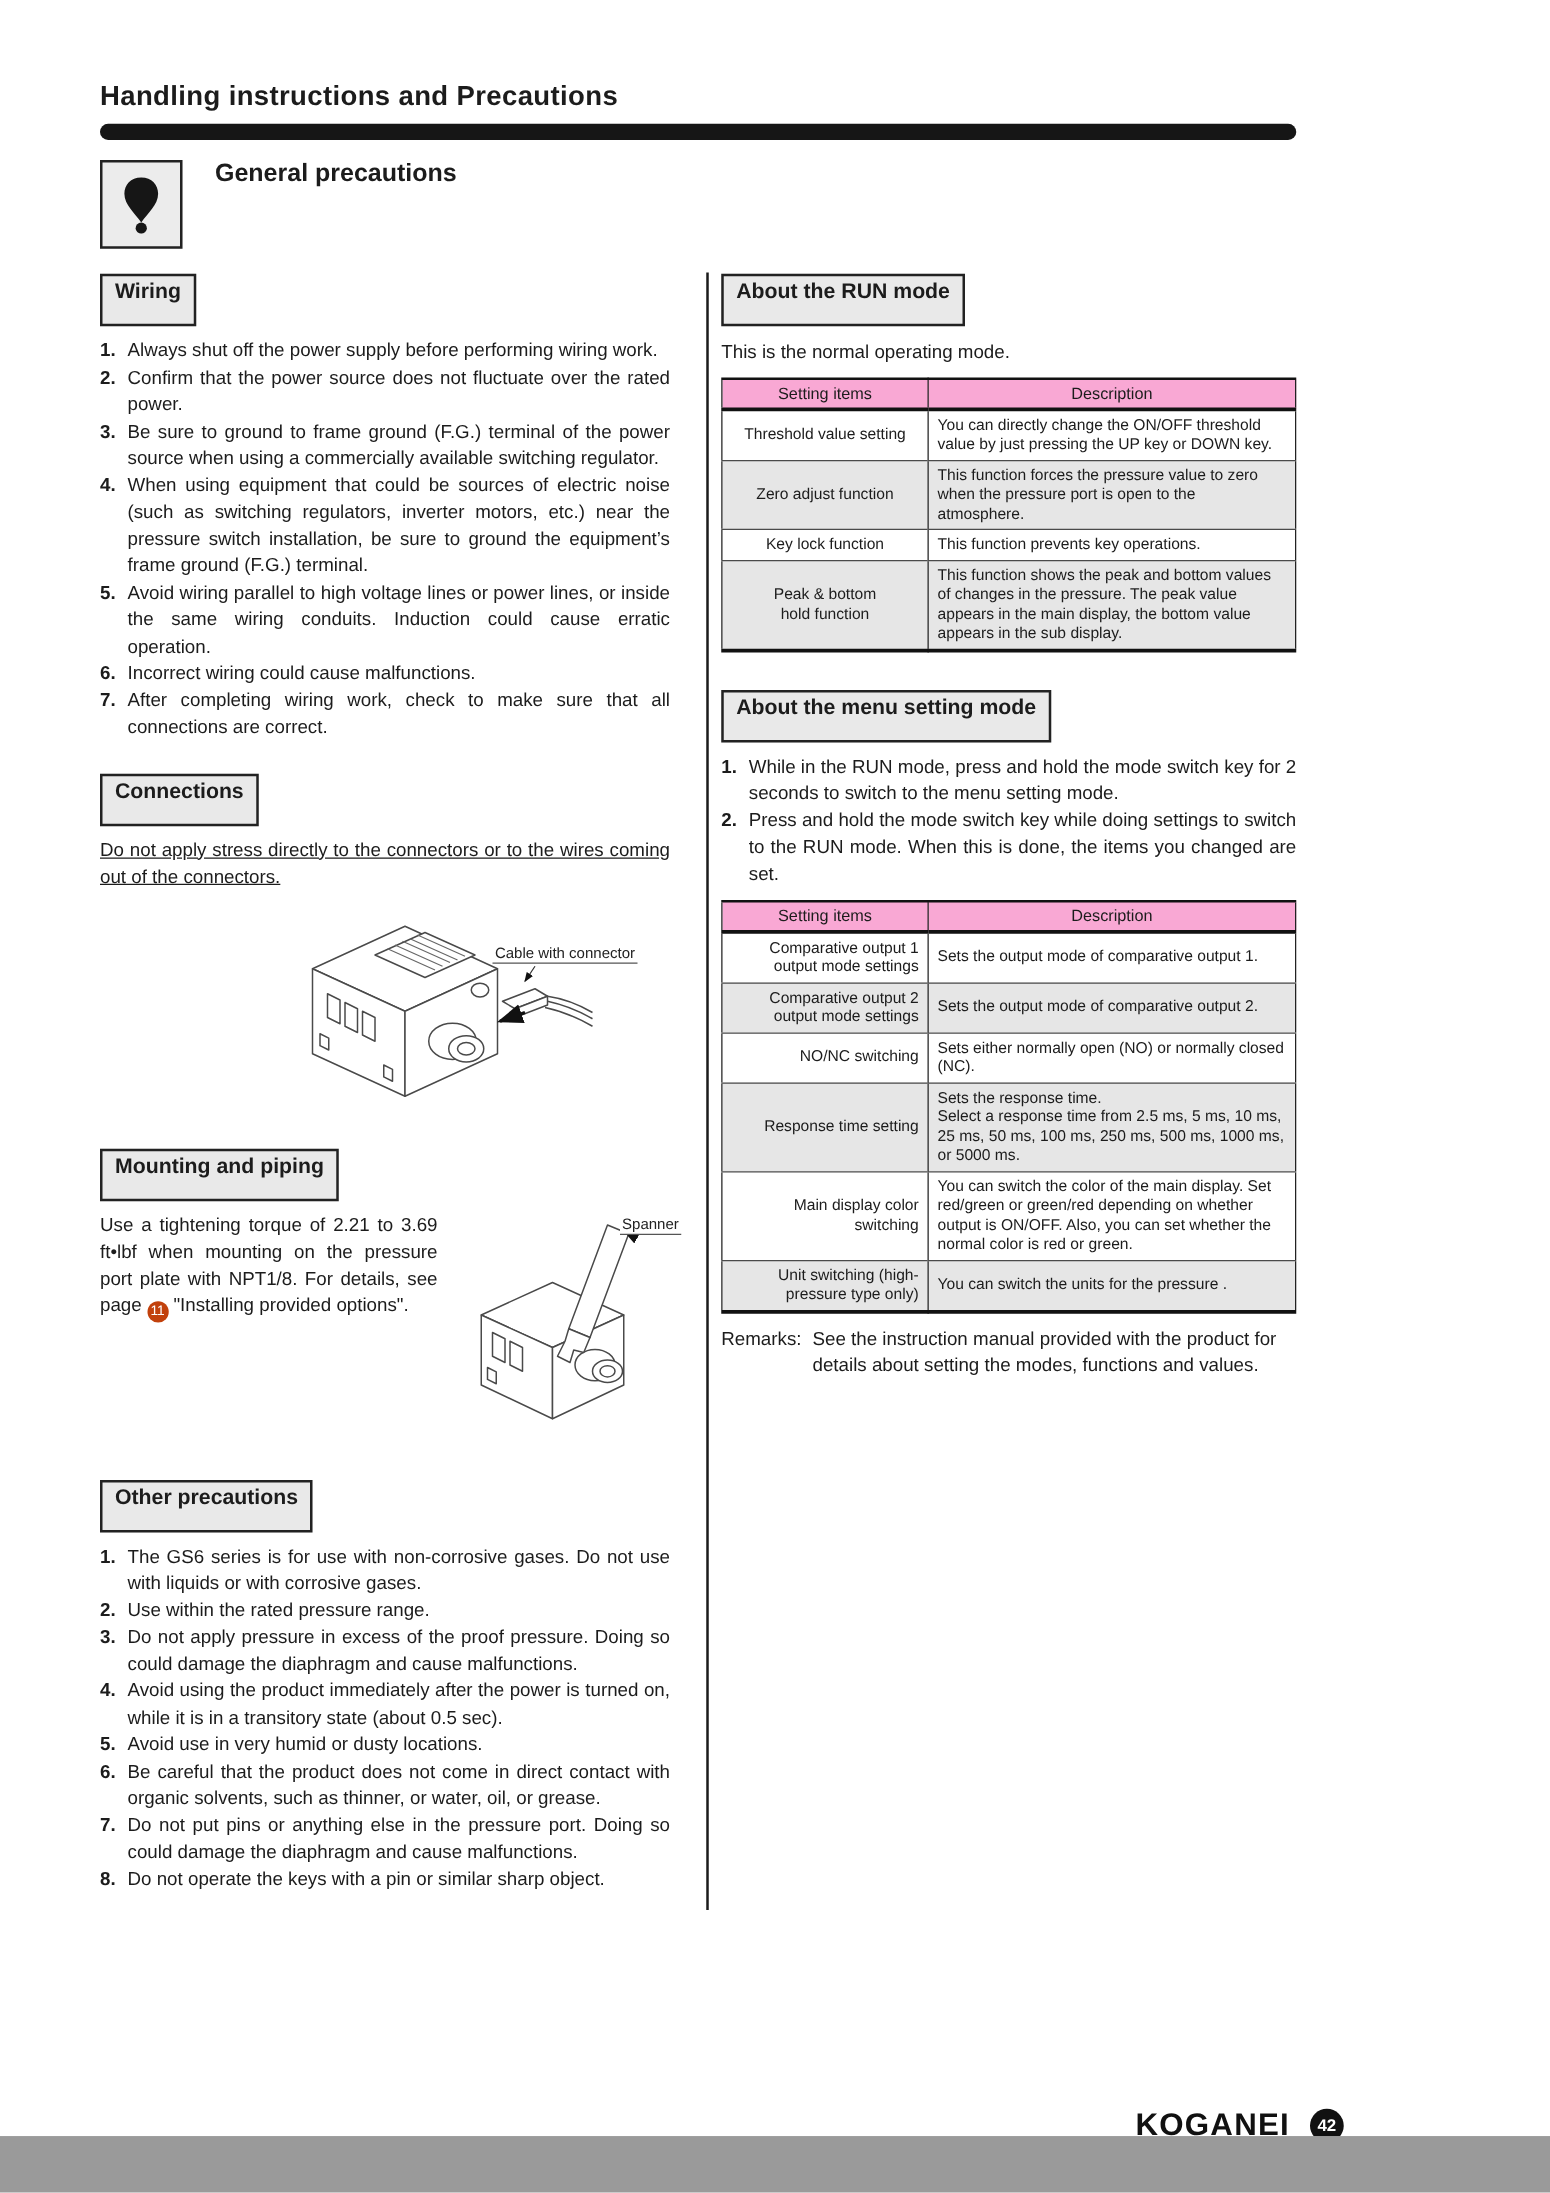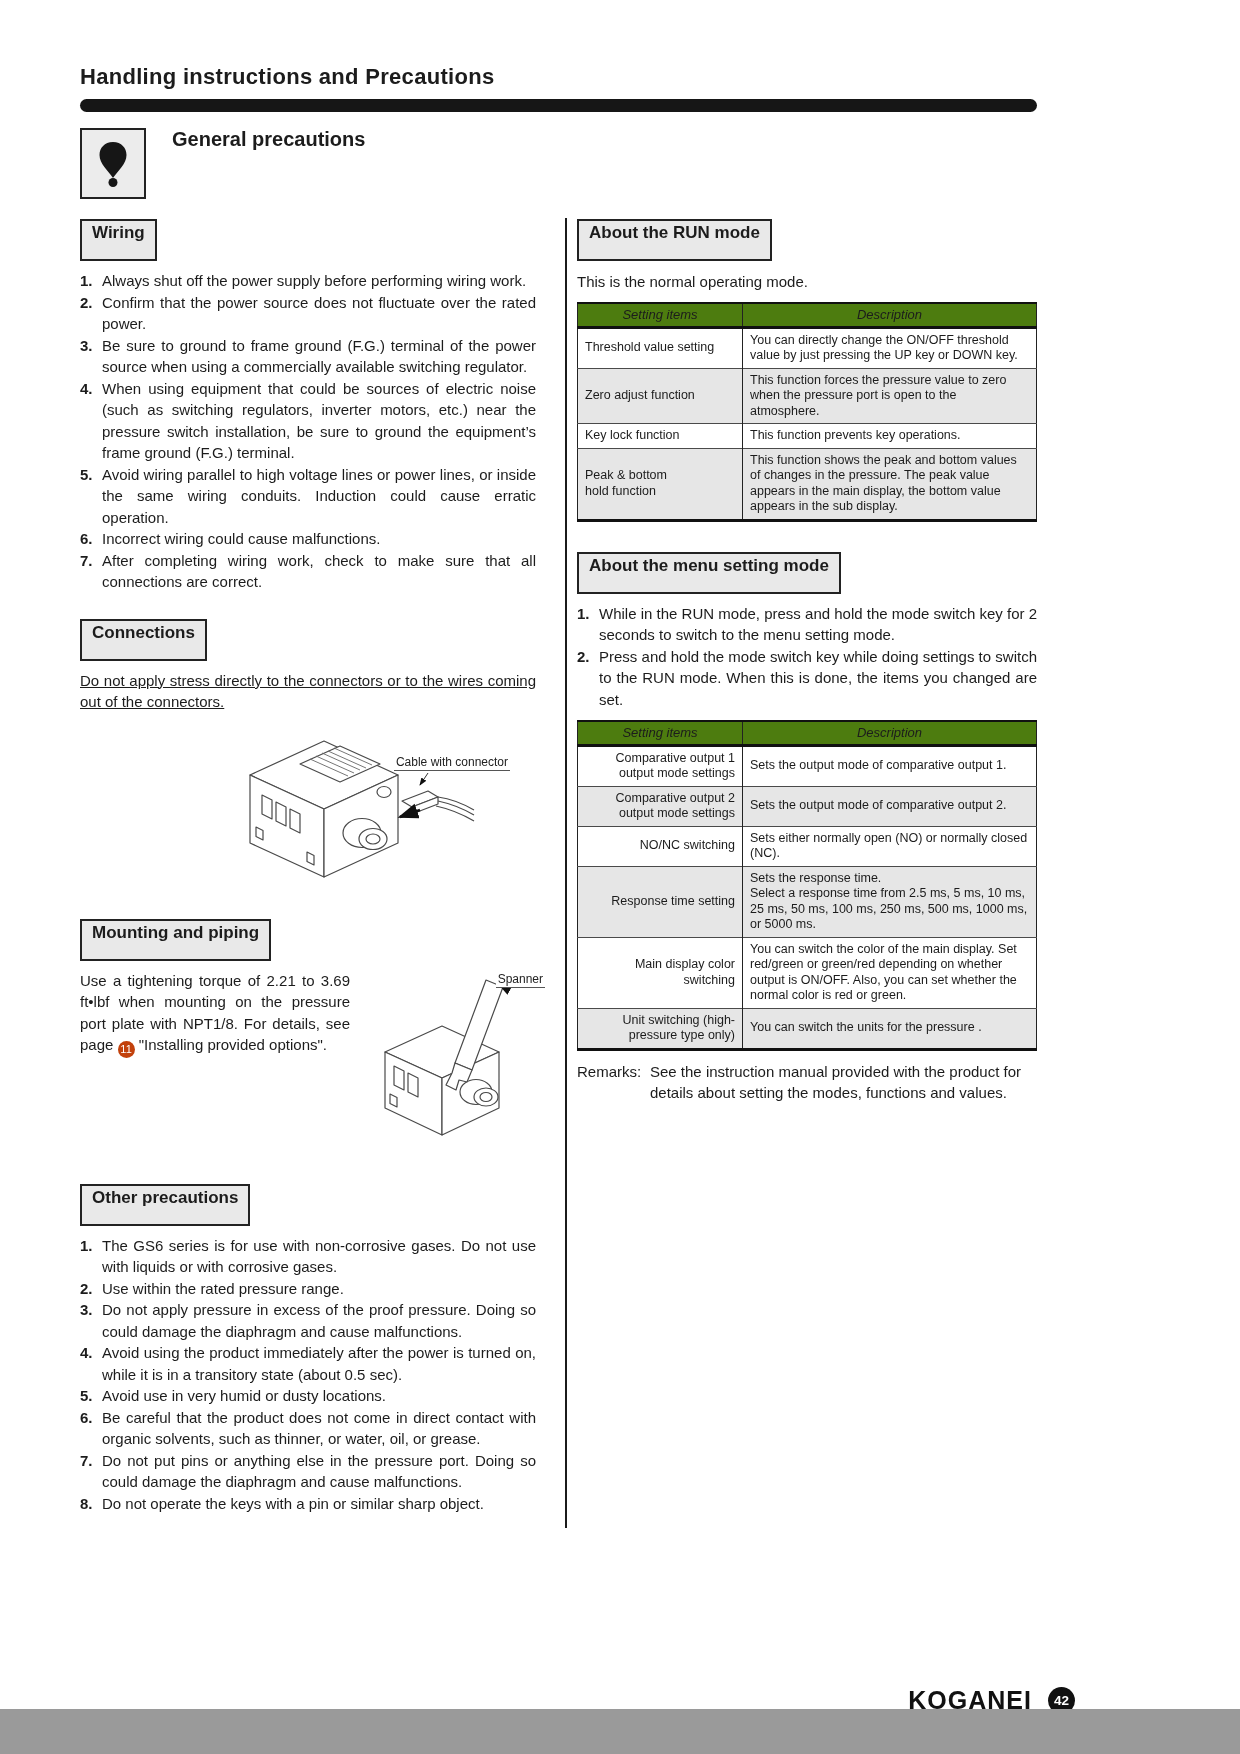--- a/index.html
+++ b/index.html
@@ -53,26 +53,26 @@
   .page-badge { display: inline-flex; width: 17px; height: 17px; border-radius: 50%;
                 background: #c2410c; color: #fff; font-size: 11px; font-weight: normal;
                 align-items: center; justify-content: center; vertical-align: -3px; }
 
   .other-section { margin-top: 36px; }
 
   .run-intro { margin-top: 10px; font-size: 15px; line-height: 21px; }
   table.data { margin-top: 10px; width: 100%; border-collapse: collapse;
                border: 1px solid #222; border-top: 2px solid #111; border-bottom: 3px solid #111;
                font-size: 12.5px; line-height: 15.5px; }
-  table.data th { background: #4d7c0f; font-weight: normal; font-size: 13px;
-                  padding: 3px 4px; border-bottom: 3px solid #111; text-align: center; font-style: italic; }
+  table.data th { background: #f9a8d4; font-weight: normal; font-size: 13px;
+                  padding: 3px 4px; border-bottom: 3px solid #111; text-align: center; }
   table.data th:first-child, table.data td:first-child { border-right: 1px solid #222; width: 165px; }
   table.data td { border-top: 1px solid #4a4a4a; padding: 4px 7px; vertical-align: middle; white-space: pre-line; }
   table.data tr.shade { background: #e6e6e6; }
-  table.t-center td:first-child { }
+  table.t-center td:first-child { text-align: center; }
   table.t-left td:first-child { text-align: right; padding-left: 5px; }
 
   .menu-section { margin-top: 30px; }
   .remarks { display: flex; margin-top: 10px; font-size: 15px; line-height: 21px; }
   .remarks-label { flex: 0 0 73px; }
   .remarks-text { flex: 1; }
 
   .footer { position: absolute; left: 80px; top: 1686px; width: 995px;
             display: flex; justify-content: flex-end; align-items: center; }
   .brand { font-size: 25px; font-weight: 800; letter-spacing: 1px; color: #111; }

